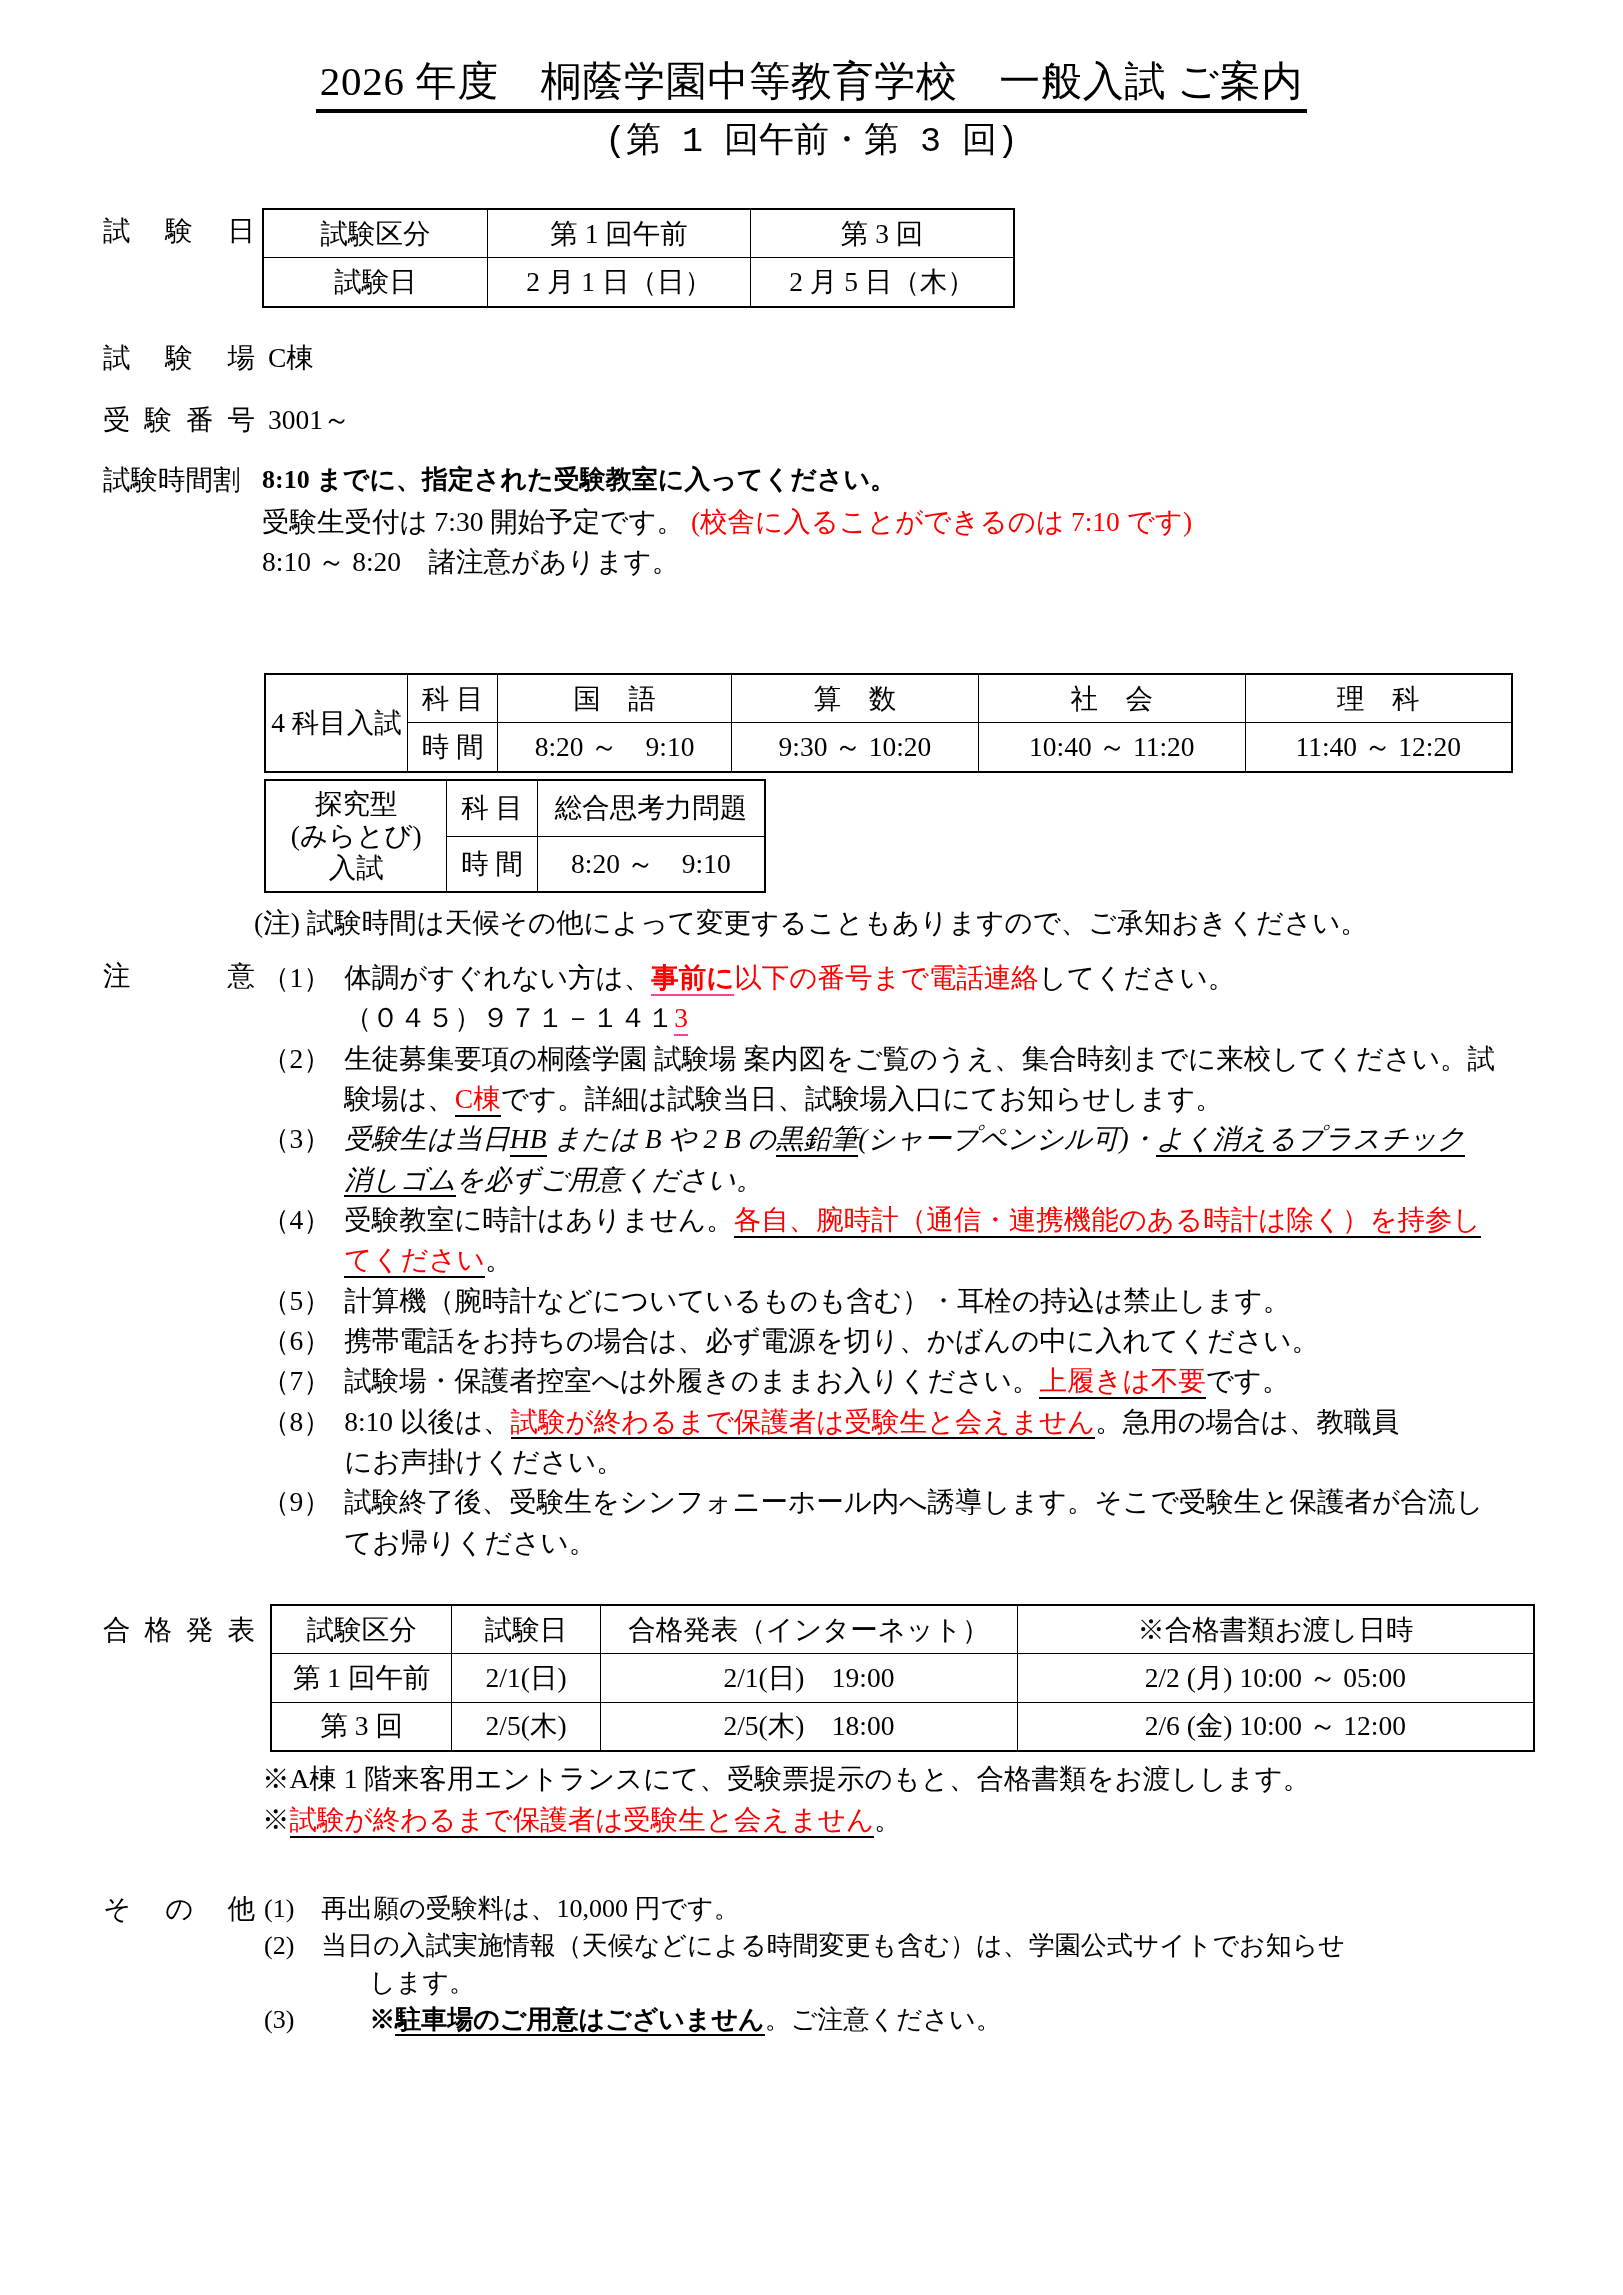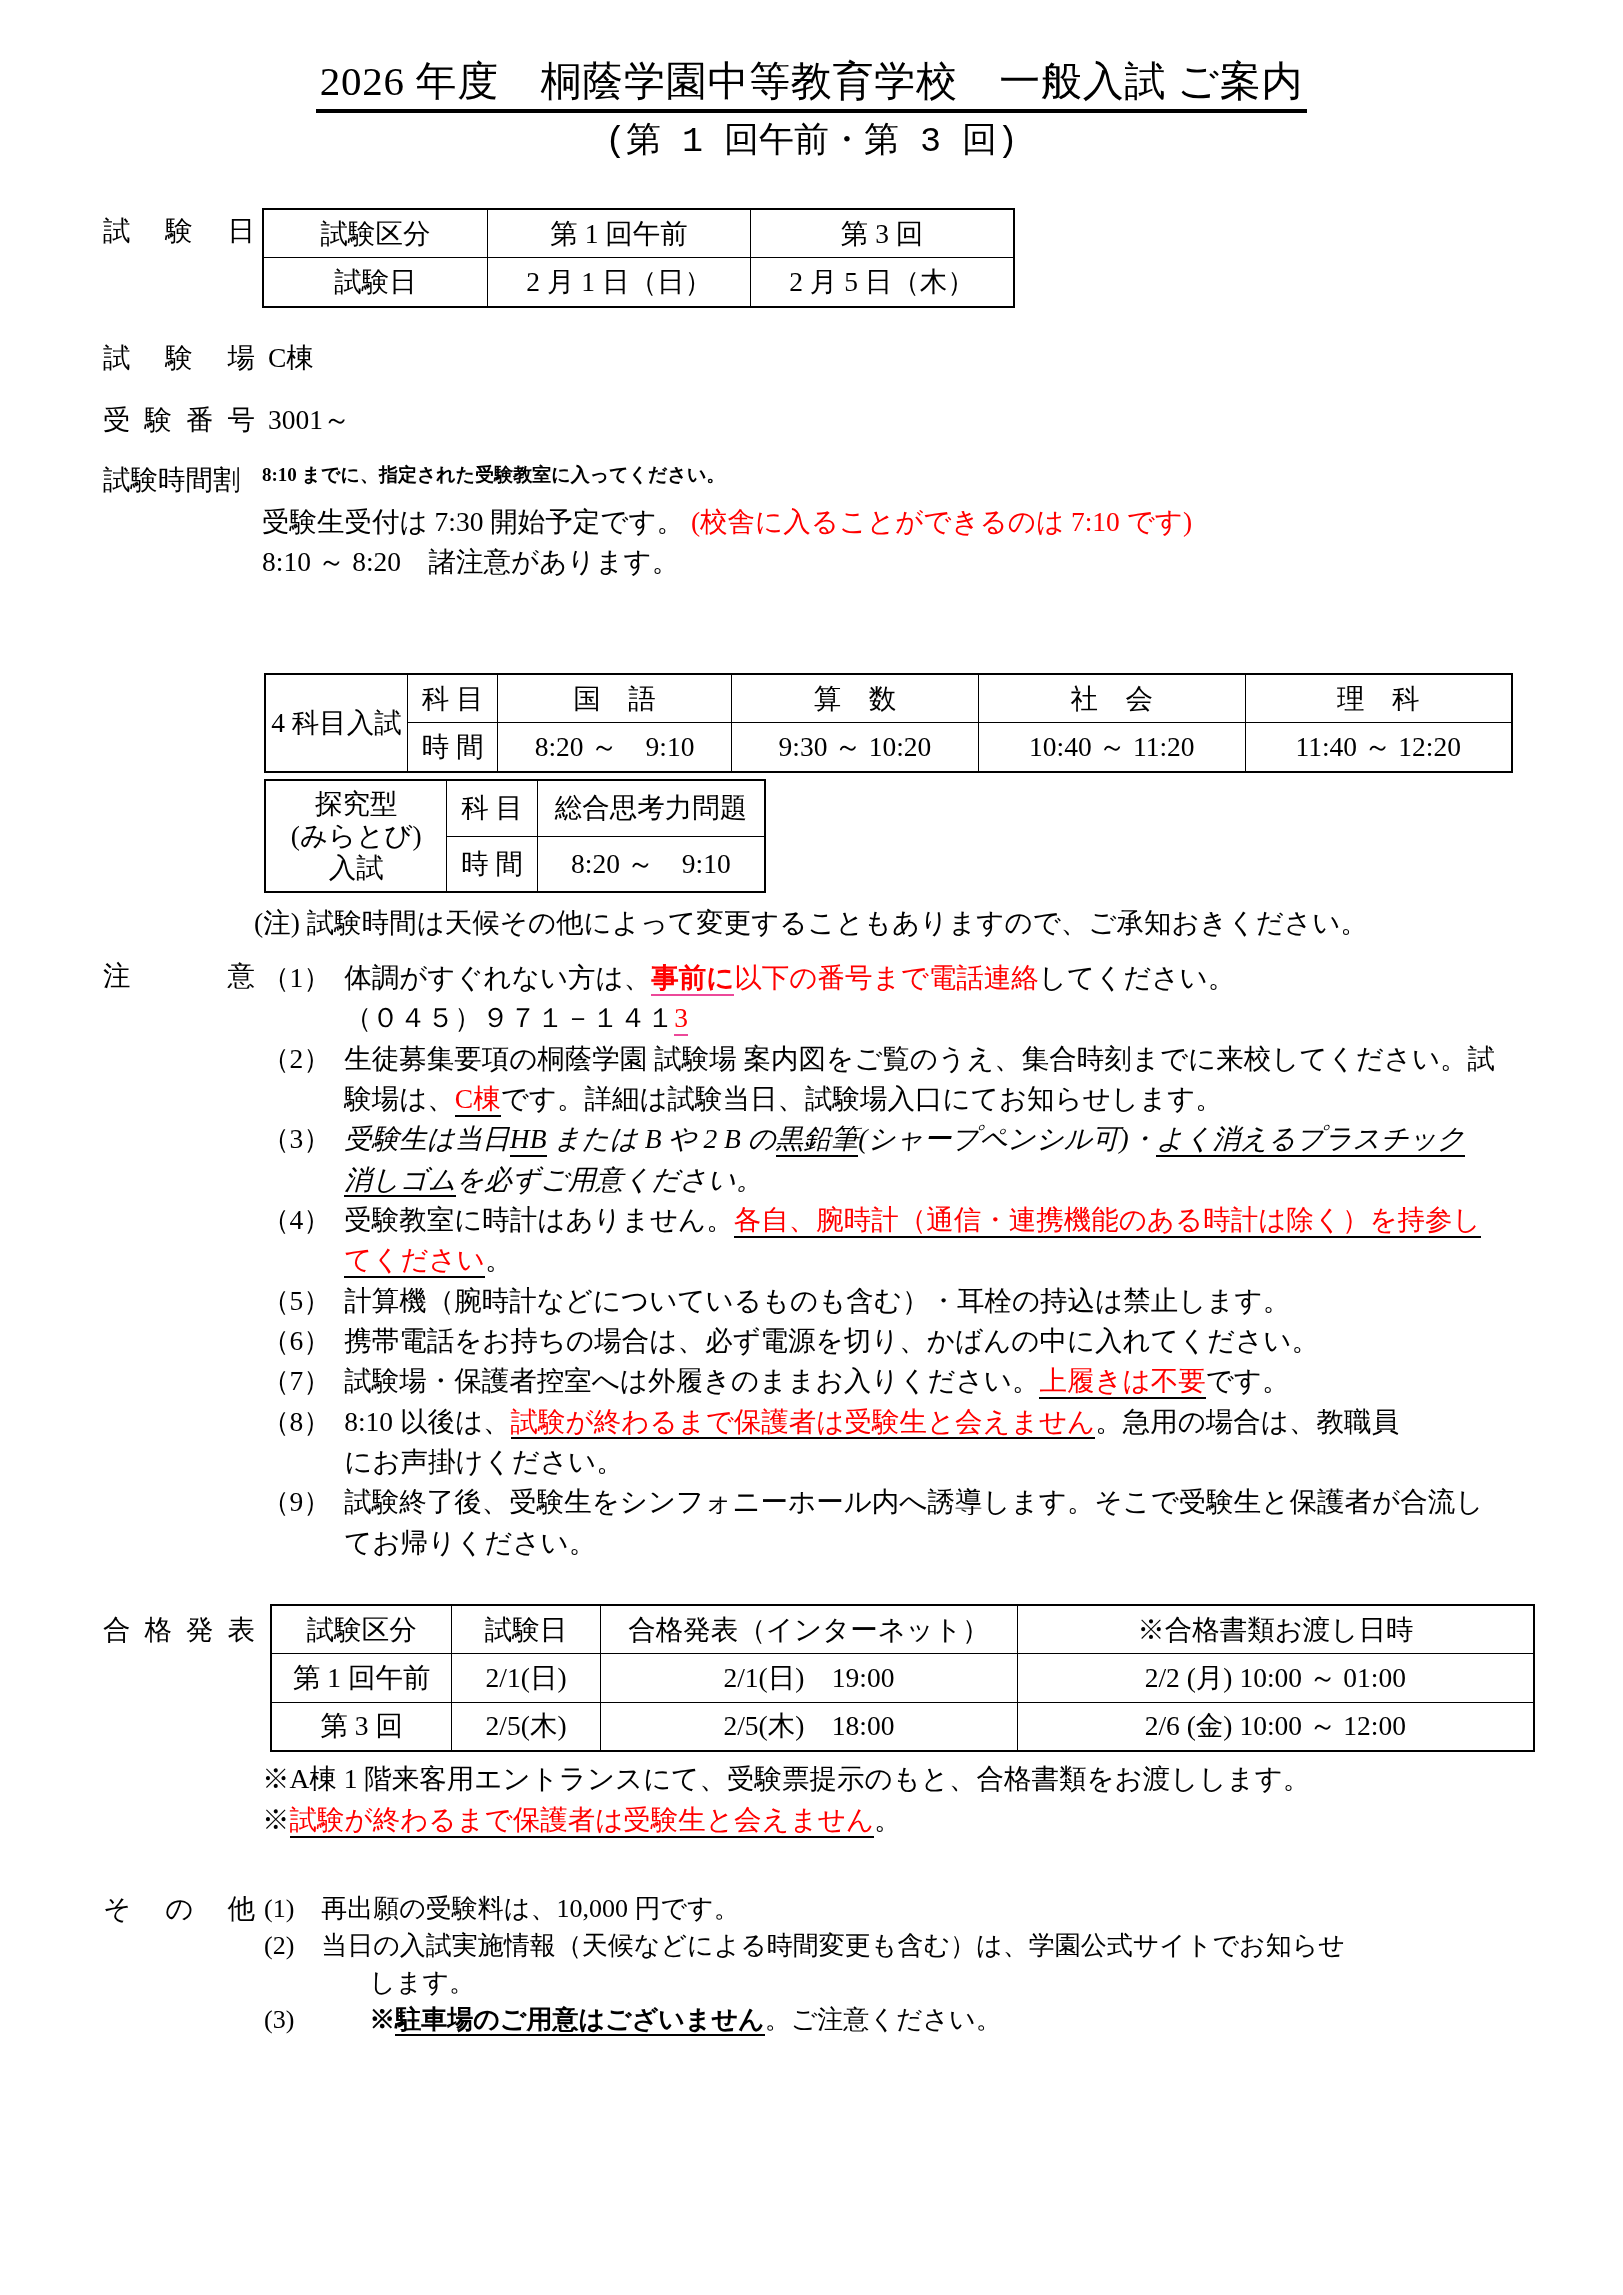--- a/index.html
+++ b/index.html
@@ -181,21 +181,21 @@
 
   <div class="row-label" style="left:103px; top:406px;">
     <span class="label-spread">受験番号</span>
   </div>
   <div class="value-text" style="left:268px; top:406px;">3001～</div>
 
   <div class="row-label" style="left:103px; top:466px;">
     <span class="label-plain">試験時間割</span>
   </div>
 
-  <div class="text-line bold" style="left:262px; top:462px; font-size:19px;">8:10 までに、指定された受験教室に入ってください。</div>
+  <div class="text-line bold" style="left:262px; top:462px; font-size:26px;">8:10 までに、指定された受験教室に入ってください。</div>
 
   <div class="text-line" style="left:262px; top:503px;">
     <span>受験生受付は 7:30 開始予定です。</span>
     <span class="red">(校舎に入ることができるのは 7:10 です)</span>
   </div>
 
   <div class="text-line" style="left:262px; top:543px;">8:10 ～ 8:20　諸注意があります。</div>
 
 
   <table class="grid thick-out" style="left:264px; top:673px;">
@@ -314,21 +314,21 @@
       <tr>
         <td style="width:169px;">試験区分</td>
         <td style="width:137px;">試験日</td>
         <td style="width:406px;margin-left:28px;">合格発表（インターネット）</td>
         <td style="width:504px;">※合格書類お渡し日時</td>
       </tr>
       <tr>
         <td>第 1 回午前</td>
         <td>2/1(日)</td>
         <td>2/1(日)　19:00</td>
-        <td>2/2 (月) 10:00 ～ 01:00</td>
+        <td>2/2 (月) 10:00 ～ 05:00</td>
       </tr>
       <tr>
         <td>第 3 回</td>
         <td>2/5(木)</td>
         <td>2/5(木)　18:00</td>
         <td>2/6 (金) 10:00 ～ 12:00</td>
       </tr>
     </tbody>
   </table>
 

